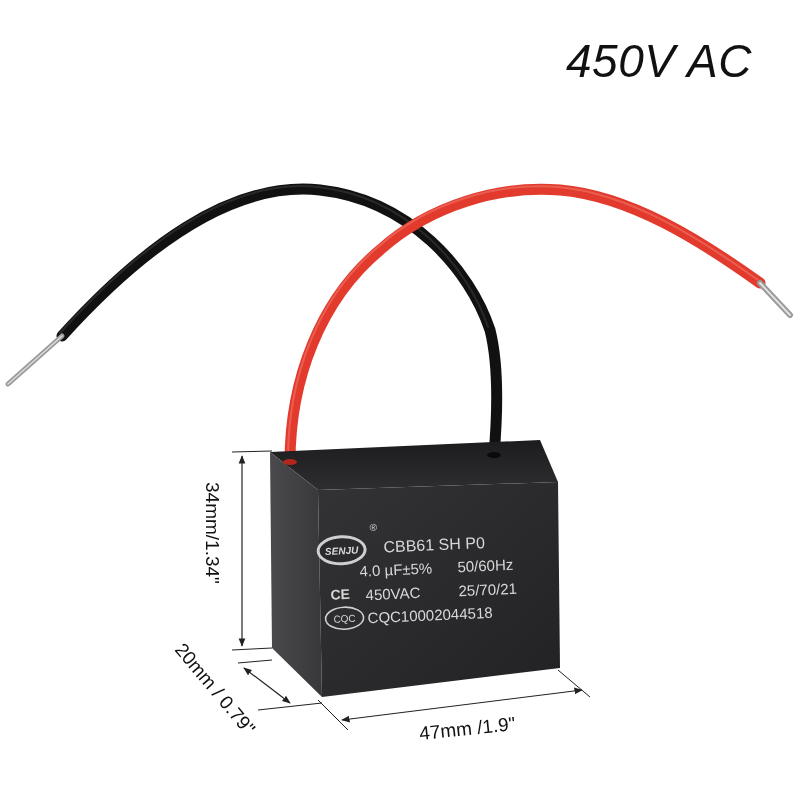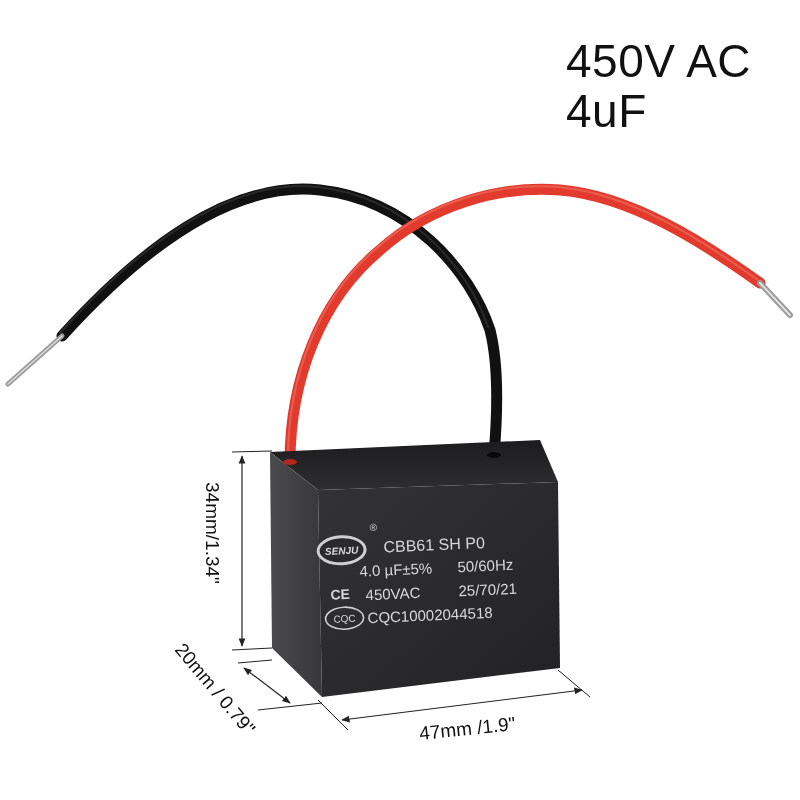--- a/index.html
+++ b/index.html
@@ -1,29 +1,28 @@
 <!DOCTYPE html>
 <html><head>
 <meta charset="utf-8">
 <style>
   html, body { margin: 0; padding: 0; background: #ffffff; }
   body { width: 800px; height: 800px; position: relative; overflow: hidden;
          font-family: "Liberation Sans", sans-serif; }
   .spec-title { position: absolute; left: 566px; top: 36px; font-size: 46px;
                 line-height: 50px; color: #111111; letter-spacing: 0.5px; }
-  .spec-title div { white-space: nowrap; }
+  .spec-title div { white-space: nowrap; font-style: italic; }
   svg#scene { position: absolute; left: 0; top: 0; }
   .label-text { font-family: "Liberation Sans", sans-serif; }
 </style>
 </head>
 <body>
 
 <div class="spec-title">
   <div>450V AC</div>
-  <div>4uF</div>
 </div>
 
 <svg id="scene" width="800" height="800" viewBox="0 0 800 800" xmlns="http://www.w3.org/2000/svg">
   <defs>
     <linearGradient id="frontFace" x1="0" y1="0" x2="1" y2="1">
       <stop offset="0" stop-color="#333336"></stop>
       <stop offset="1" stop-color="#222224"></stop>
     </linearGradient>
     <linearGradient id="sideFace" x1="0" y1="0" x2="1" y2="0">
       <stop offset="0" stop-color="#4a4a4d"></stop>

